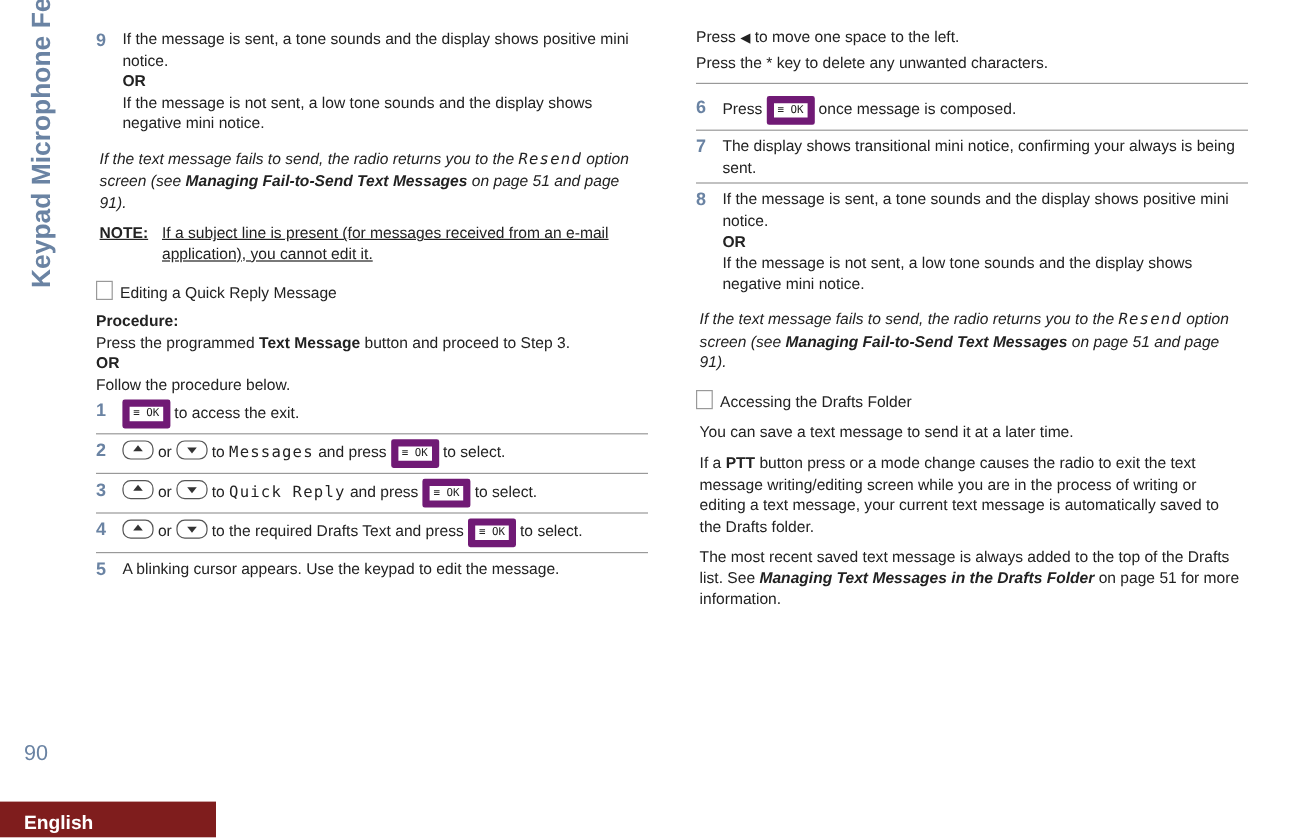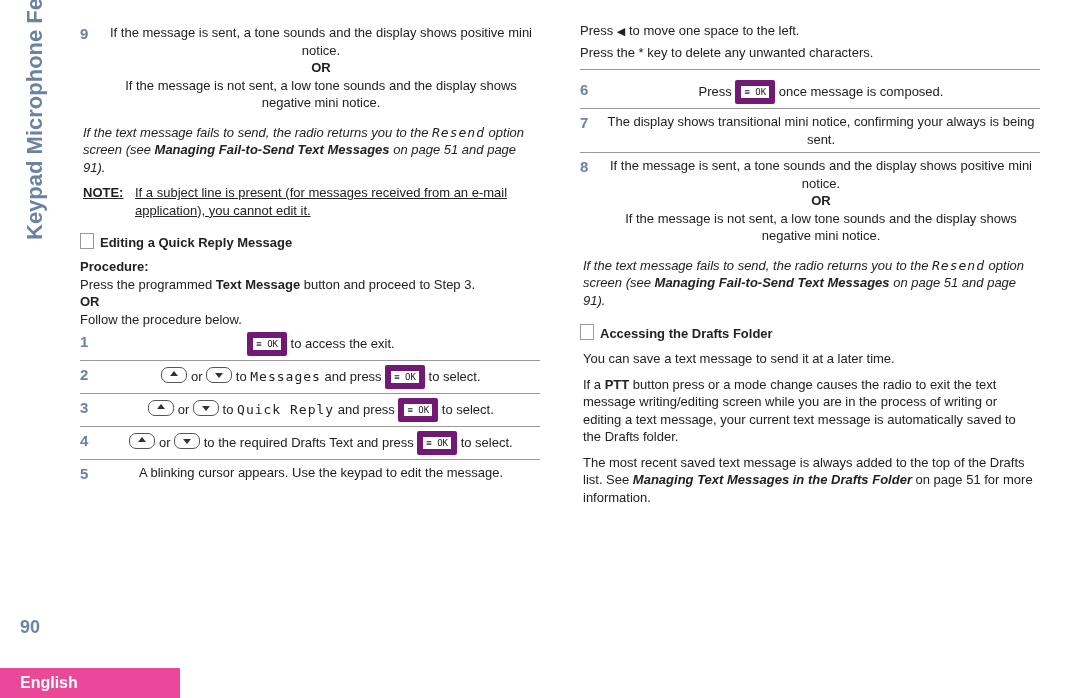--- a/index.html
+++ b/index.html
@@ -31,65 +31,64 @@
     font-size: 22px;
     font-weight: bold;
     color: #6a83a3;
     white-space: nowrap;
   }
   .page-number {
     position: absolute;
     left: 20px;
     top: 615px;
     font-size: 18px;
-    font-weight: bold;
+    font-weight: normal;
     color: #6a83a3;
   }
   .footer-bar {
     position: absolute;
     left: 0;
     bottom: 0;
     width: 160px;
     height: 30px;
-    background: #ec4899;
+    background: #7f1d1d;
     color: #fff;
     font-weight: bold;
     font-size: 16px;
     display: flex;
-    align-items: center;
+    align-items: flex-end;
     padding-left: 20px;
   }
   .step {
     display: flex;
     align-items: flex-start;
     border-bottom: 1px solid #999;
     padding: 4px 0;
   }
   .step.noborder {
     border-bottom: none;
   }
   .step-num {
     width: 22px;
     flex-shrink: 0;
     font-weight: bold;
     color: #6a83a3;
     font-size: 15px;
   }
   .step-body {
     flex: 1;
-    text-align: center;
   }
   .italic {
     font-style: italic;
   }
   .block {
     margin: 8px 3px;
   }
   .section-head {
-    font-weight: bold;
+    font-weight: normal;
     margin-top: 14px;
     margin-bottom: 6px;
   }
   .doc-icon {
     display: inline-block;
     width: 12px;
     height: 14px;
     border: 1px solid #999;
     margin-right: 6px;
     vertical-align: -2px;

